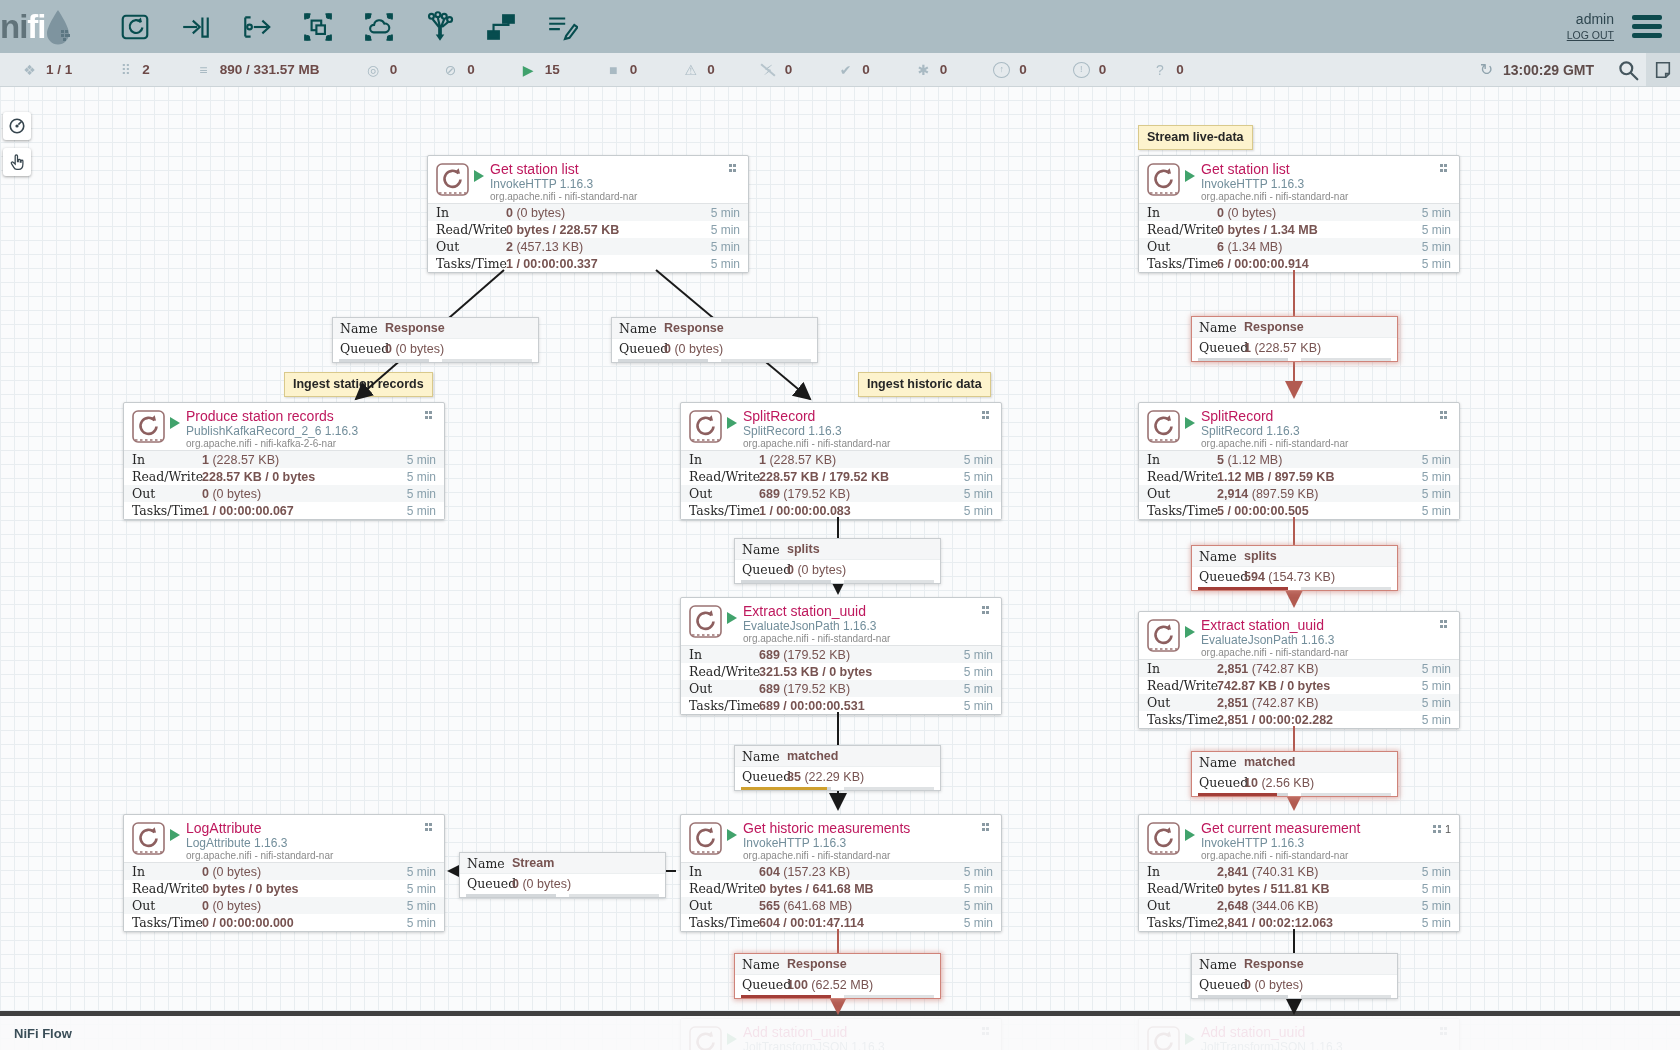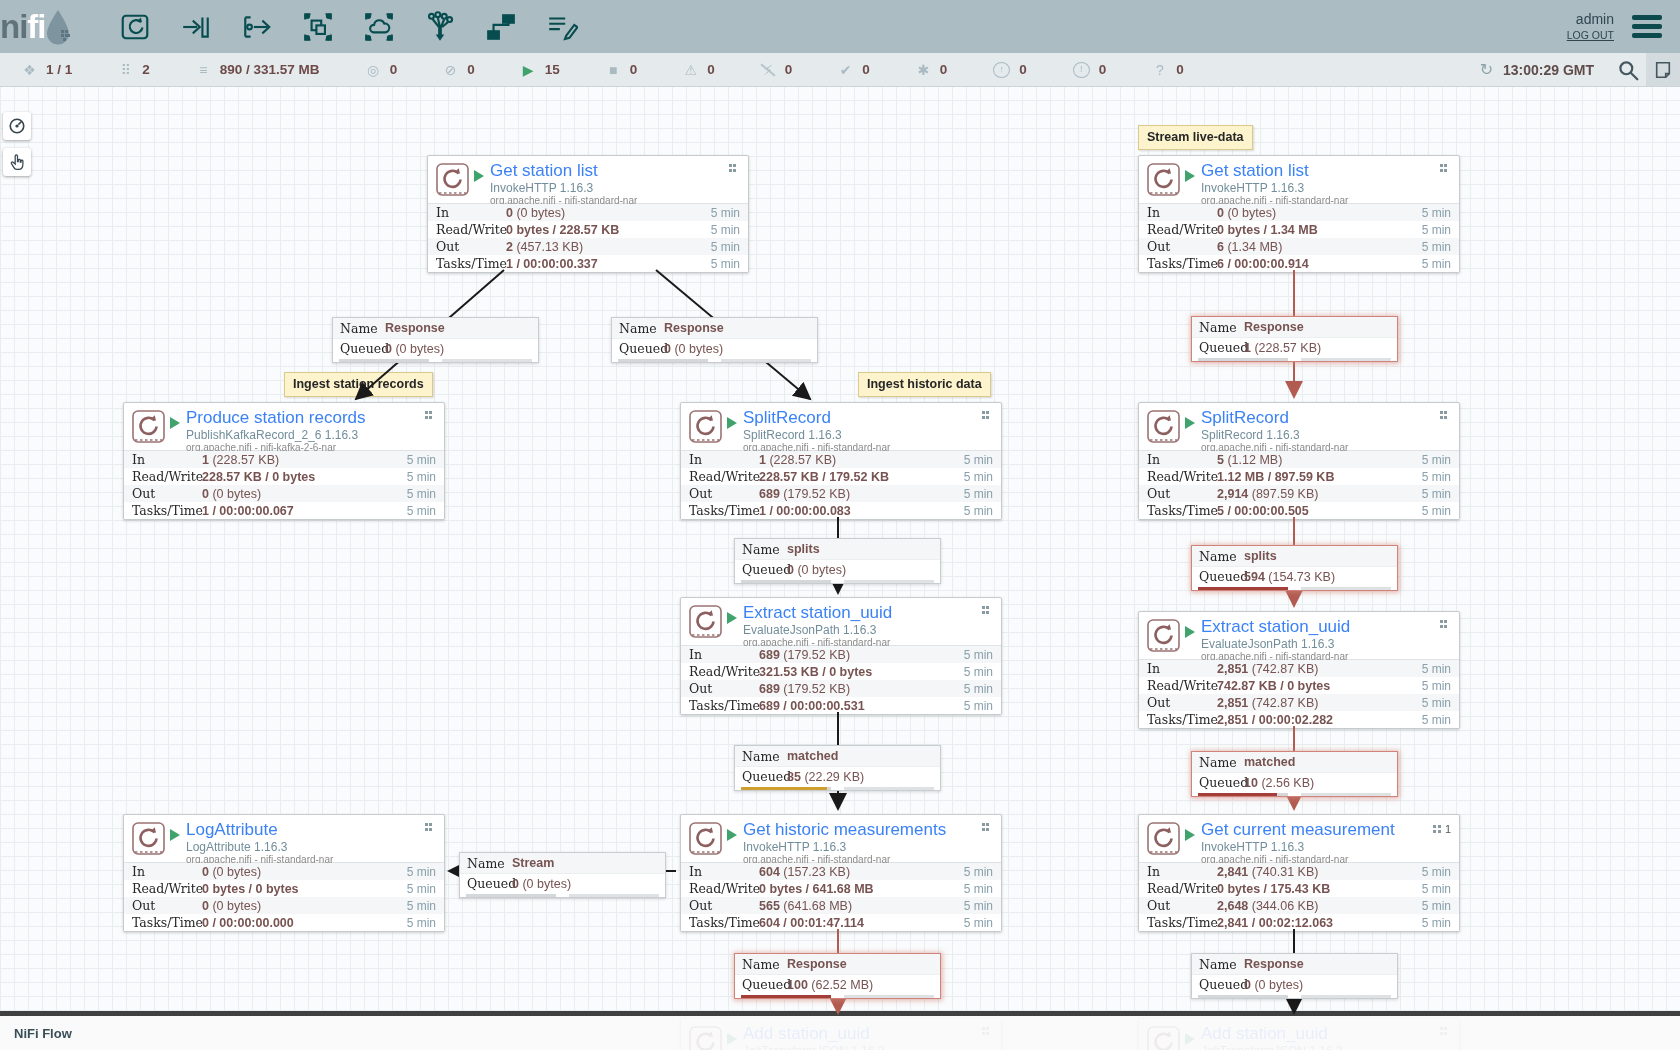--- a/index.html
+++ b/index.html
@@ -68,21 +68,21 @@
   
   .processor{
     position:absolute;width:320px;background:#ffffff;z-index:2;
     border:1px solid #c6cbce;border-radius:2px;box-shadow:0 1px 3px rgba(0,0,0,.18);cursor:pointer;
   }
   .proc-head{position:relative;height:47px;display:flex;align-items:flex-start;}
   .proc-icon{margin:6px 4px 0 7px;width:35px;height:35px;display:block;}
   .run-triangle{margin-top:14px;width:0;height:0;border-left:10px solid #41a36c;
     border-top:6px solid transparent;border-bottom:6px solid transparent;margin-right:6px;}
   .proc-titles{padding-top:5px;min-width:0;}
-  .proc-title{font-size:17px;color:#3b82f6;line-height:1.15;white-space:nowrap;}
+  .proc-title{font-size:14px;color:#be185d;line-height:1.15;white-space:nowrap;}
   .proc-type{font-size:12px;color:#728e9b;line-height:1.2;white-space:nowrap;}
   .proc-bundle{font-size:10px;color:#8a8a8a;line-height:1.25;white-space:nowrap;}
   .thread-badge{position:absolute;right:8px;top:8px;display:flex;align-items:center;gap:4px;
     font-size:11px;color:#555;}
   .thread-badge .mini-grid{display:grid;grid-template-columns:3px 3px;grid-gap:1.5px;}
   .thread-badge .mini-grid i{width:3px;height:3px;background:#8a9aa3;display:block;}
   .proc-stats{border-top:1px solid #e0e3e5;}
   .stat-row{position:relative;height:17px;font-size:12.5px;display:flex;align-items:center;}
   .stat-row:nth-child(odd){background:#f4f6f7;}
   .stat-row:nth-child(even){background:#ffffff;}
@@ -832,21 +832,21 @@
     </div>
     <div class="proc-stats">
   <div class="stat-row">
     <span class="stat-label slab">In</span>
     <span class="stat-value"><b>2,841</b> (740.31 KB)</span>
     <span class="stat-window">5 min</span>
   </div>
 
   <div class="stat-row">
     <span class="stat-label slab">Read/Write</span>
-    <span class="stat-value"><b>0 bytes / 175.43 KB</b></span>
+    <span class="stat-value"><b>0 bytes / 511.81 KB</b></span>
     <span class="stat-window">5 min</span>
   </div>
 
   <div class="stat-row">
     <span class="stat-label slab">Out</span>
     <span class="stat-value"><b>2,648</b> (344.06 KB)</span>
     <span class="stat-window">5 min</span>
   </div>
 
   <div class="stat-row">

